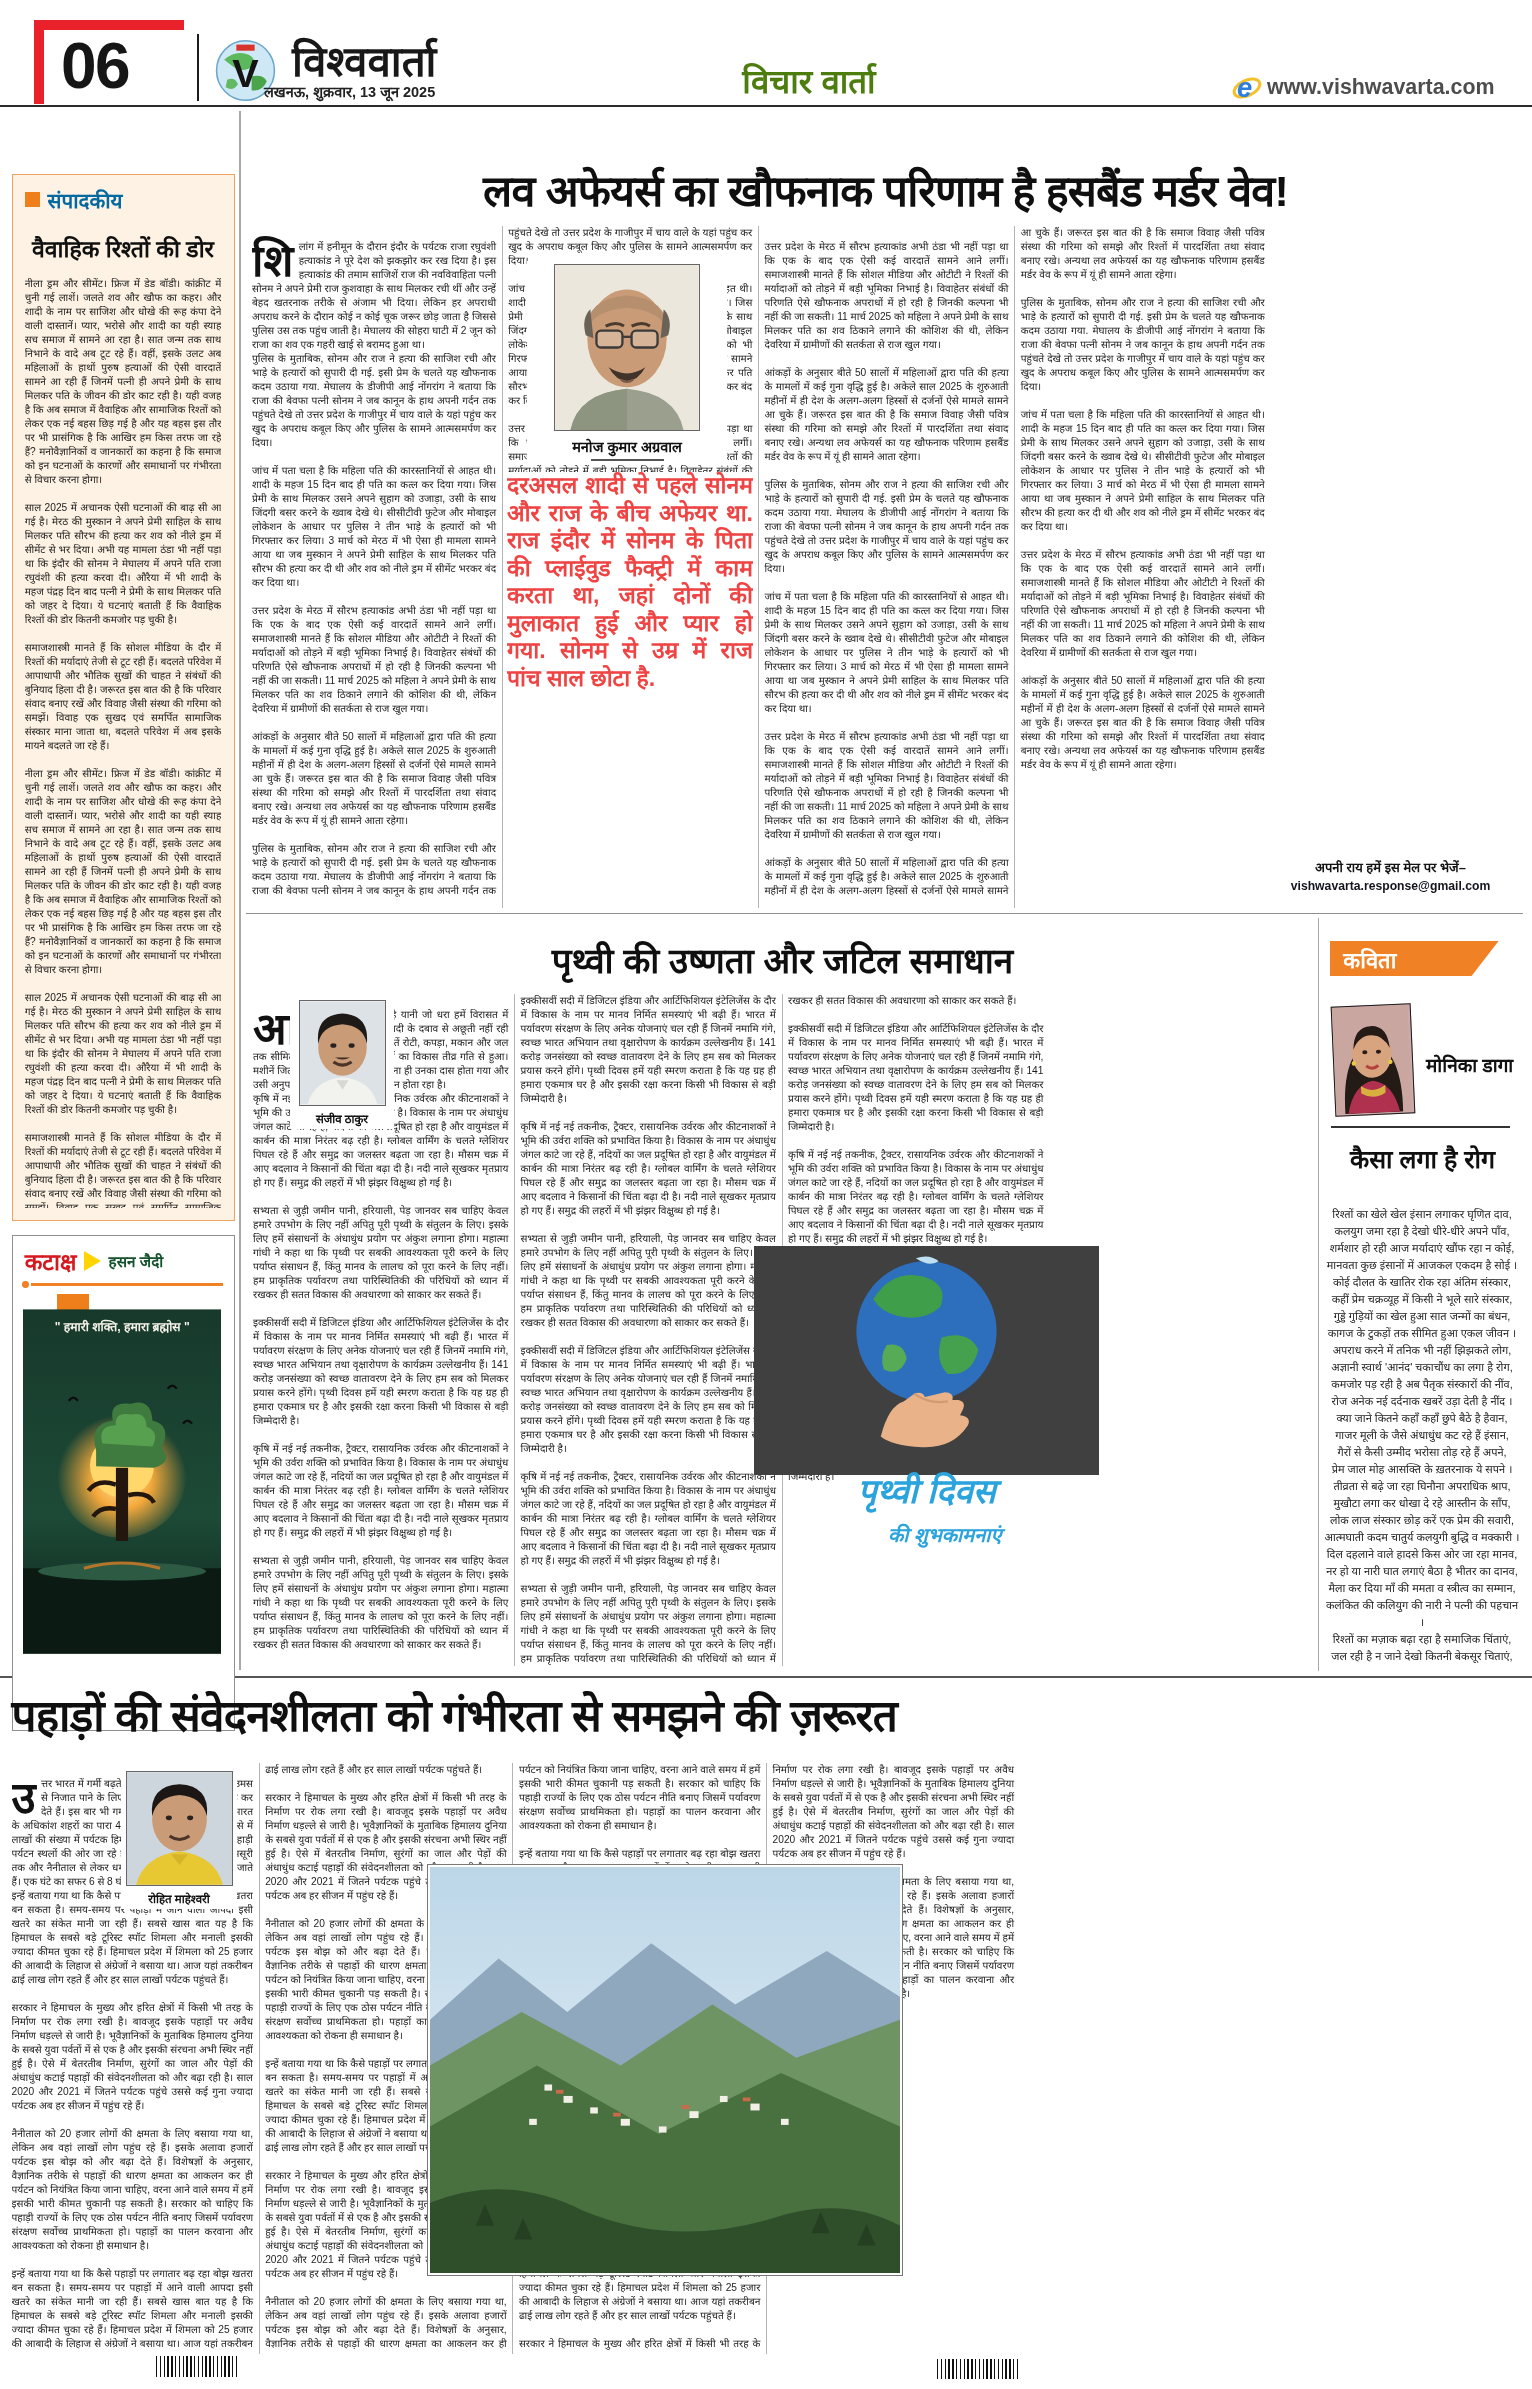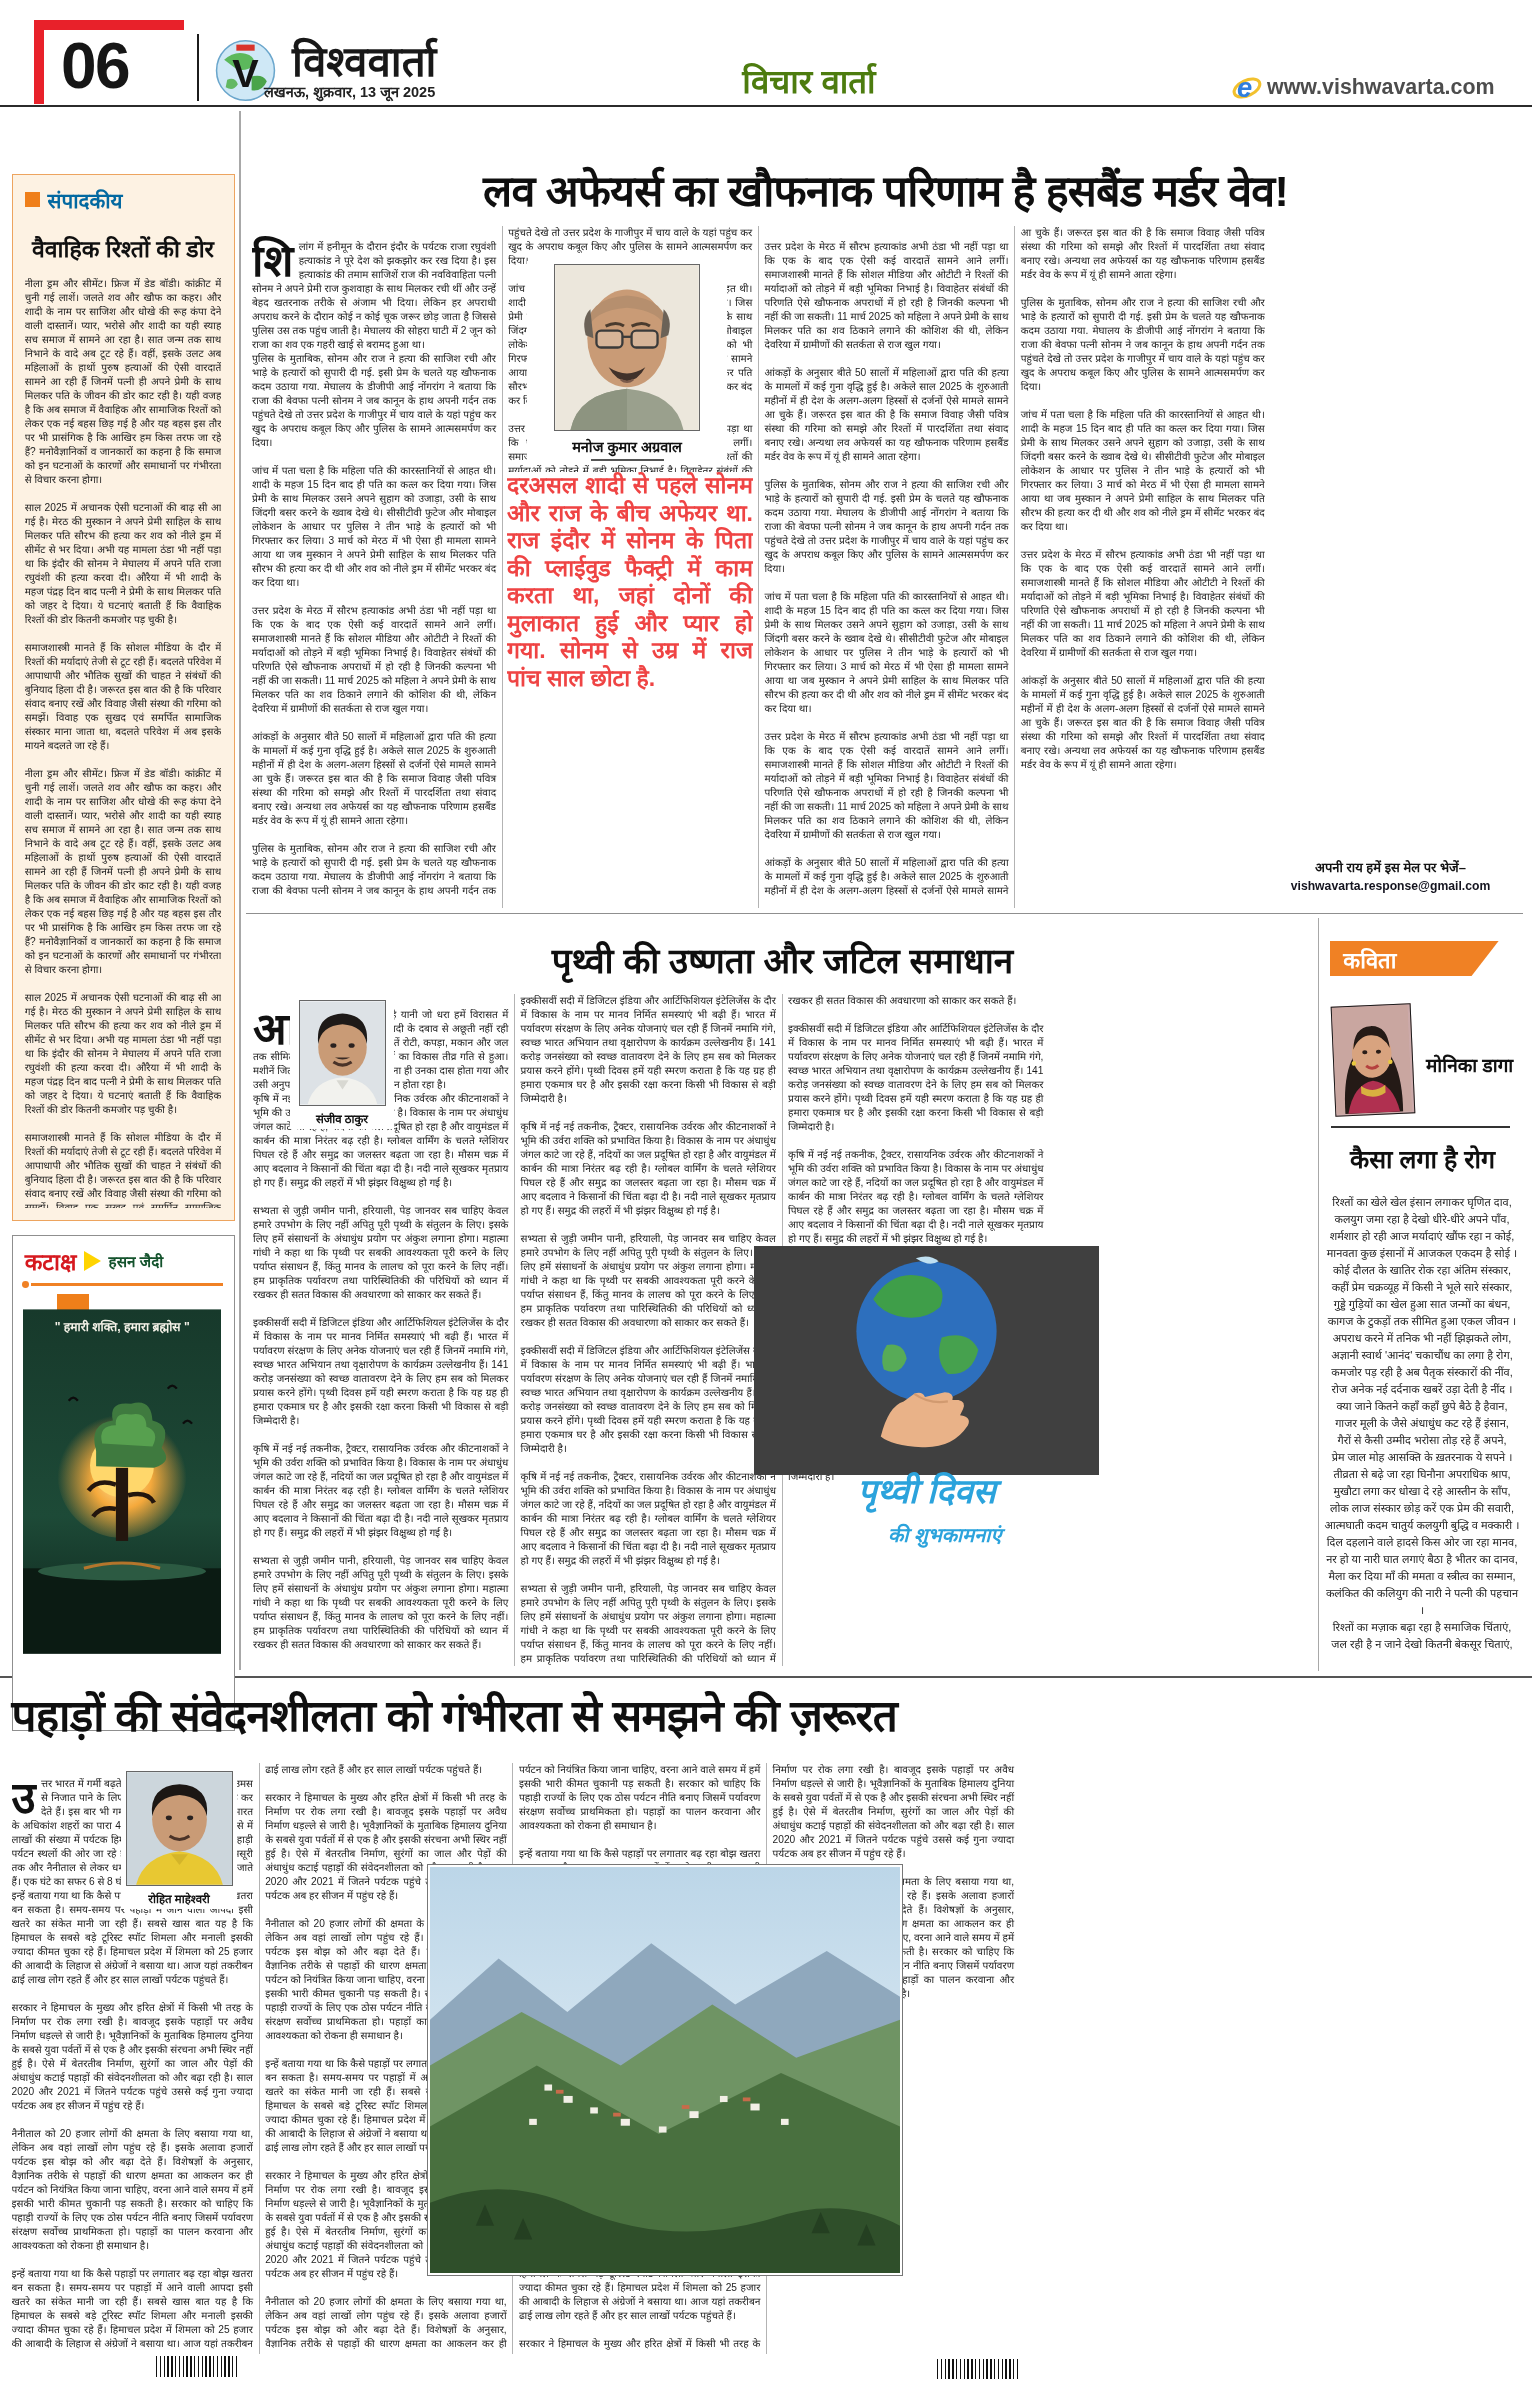--- a/index.html
+++ b/index.html
@@ -66,21 +66,21 @@
   .kk-caption{position:absolute;left:0;top:9.2px;width:100%;text-align:center;font-size:12.2px;font-weight:800;color:#f5f2e8;z-index:2;}
   
   .poem-box{left:1322px;top:918px;width:201px;height:751px;background:#fff;overflow:hidden;}
   .poem-banner{position:absolute;left:7.6px;top:23px;width:169px;height:35px;background:#f08124;
                clip-path:polygon(0 0,100% 0,84% 100%,0 100%);display:flex;align-items:center;}
   .poem-label{color:#fff;font-size:22px;font-weight:900;padding-left:13.7px;}
   .poet-photo{position:absolute;left:10.7px;top:87px;width:78px;height:108px;border:1.5px solid #1a1a1a;transform:rotate(-2.5deg);overflow:hidden;background:#caa;}
   .poet-name{position:absolute;left:104px;top:134px;font-size:19px;font-weight:900;color:#111;}
   .poem-rule{position:absolute;left:9.2px;top:208px;width:179px;height:2.3px;background:#333;}
   .poem-title{position:absolute;left:0;top:223px;width:100%;text-align:center;font-size:25px;font-weight:900;color:#0f0f0f;}
-  .poem-lines{position:absolute;left:1.5px;top:276px;width:197px;text-align:center;font-size:11px;line-height:17px;color:#222;font-weight:500;}
+  .poem-lines{position:absolute;left:1.5px;top:288px;width:197px;text-align:center;font-size:11px;line-height:17px;color:#222;font-weight:500;}
   
   .photo-frame{border:0.8px solid #777;background:#fff;box-sizing:border-box;z-index:3;}
   .mtn-photo{left:427px;top:1864px;width:476px;height:412px;padding:2.3px;background:#fff;}
   .barcode{height:21.4px;background:repeating-linear-gradient(90deg,#111 0 1.5px,#fff 1.5px 3.8px);z-index:4;}
   svg{display:block;}
 </style>
 </head>
 <body>
 
 <div class="page">

